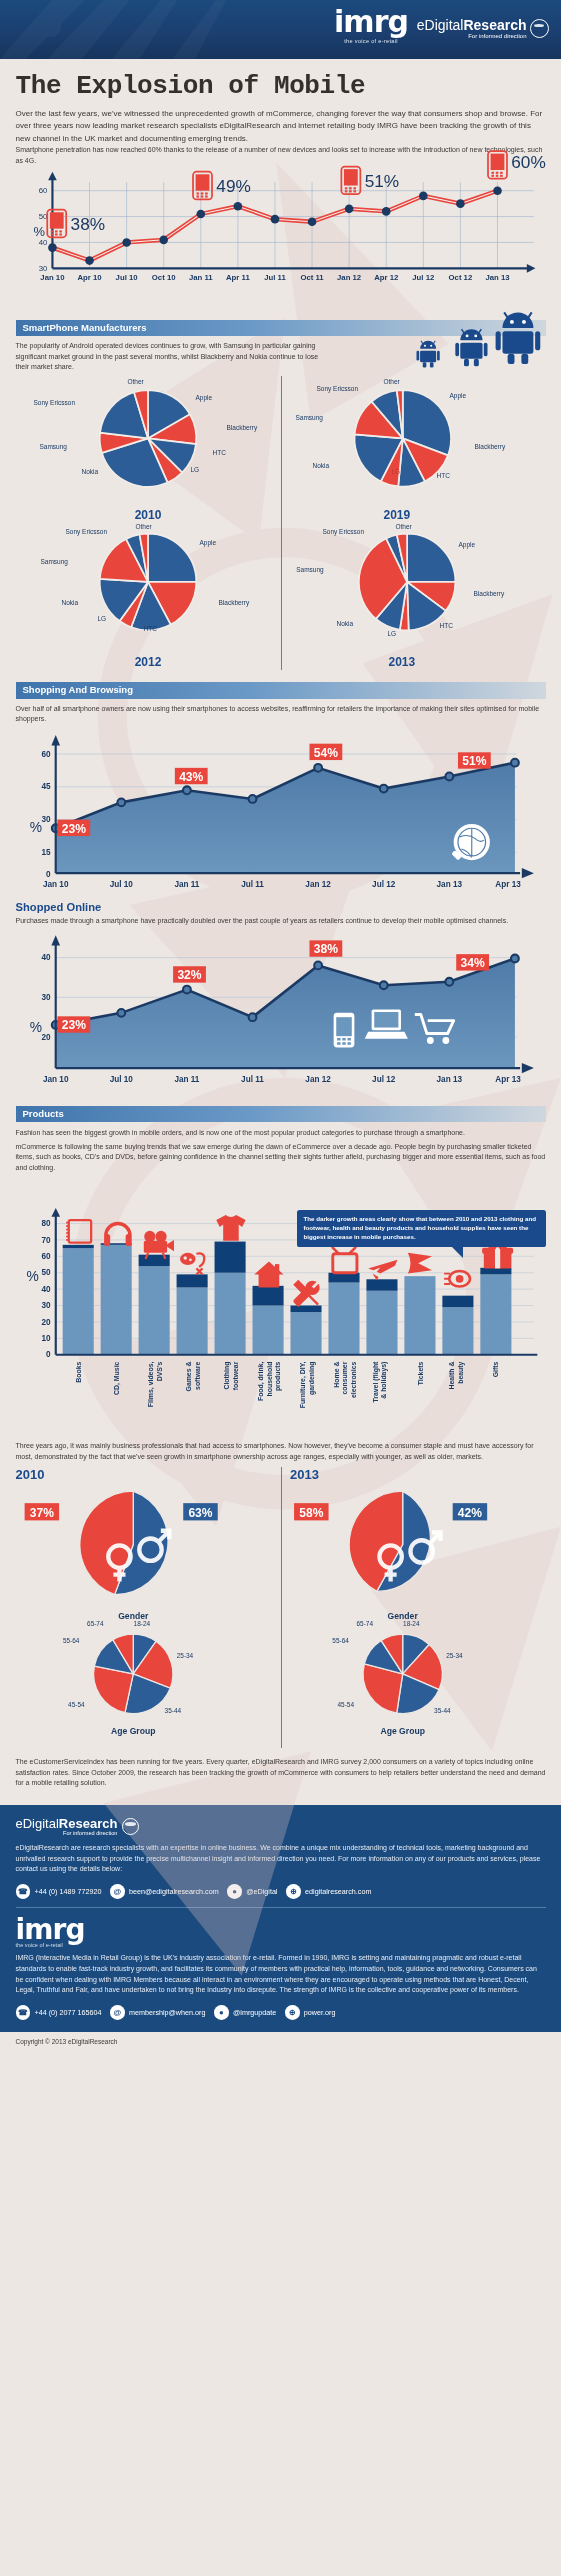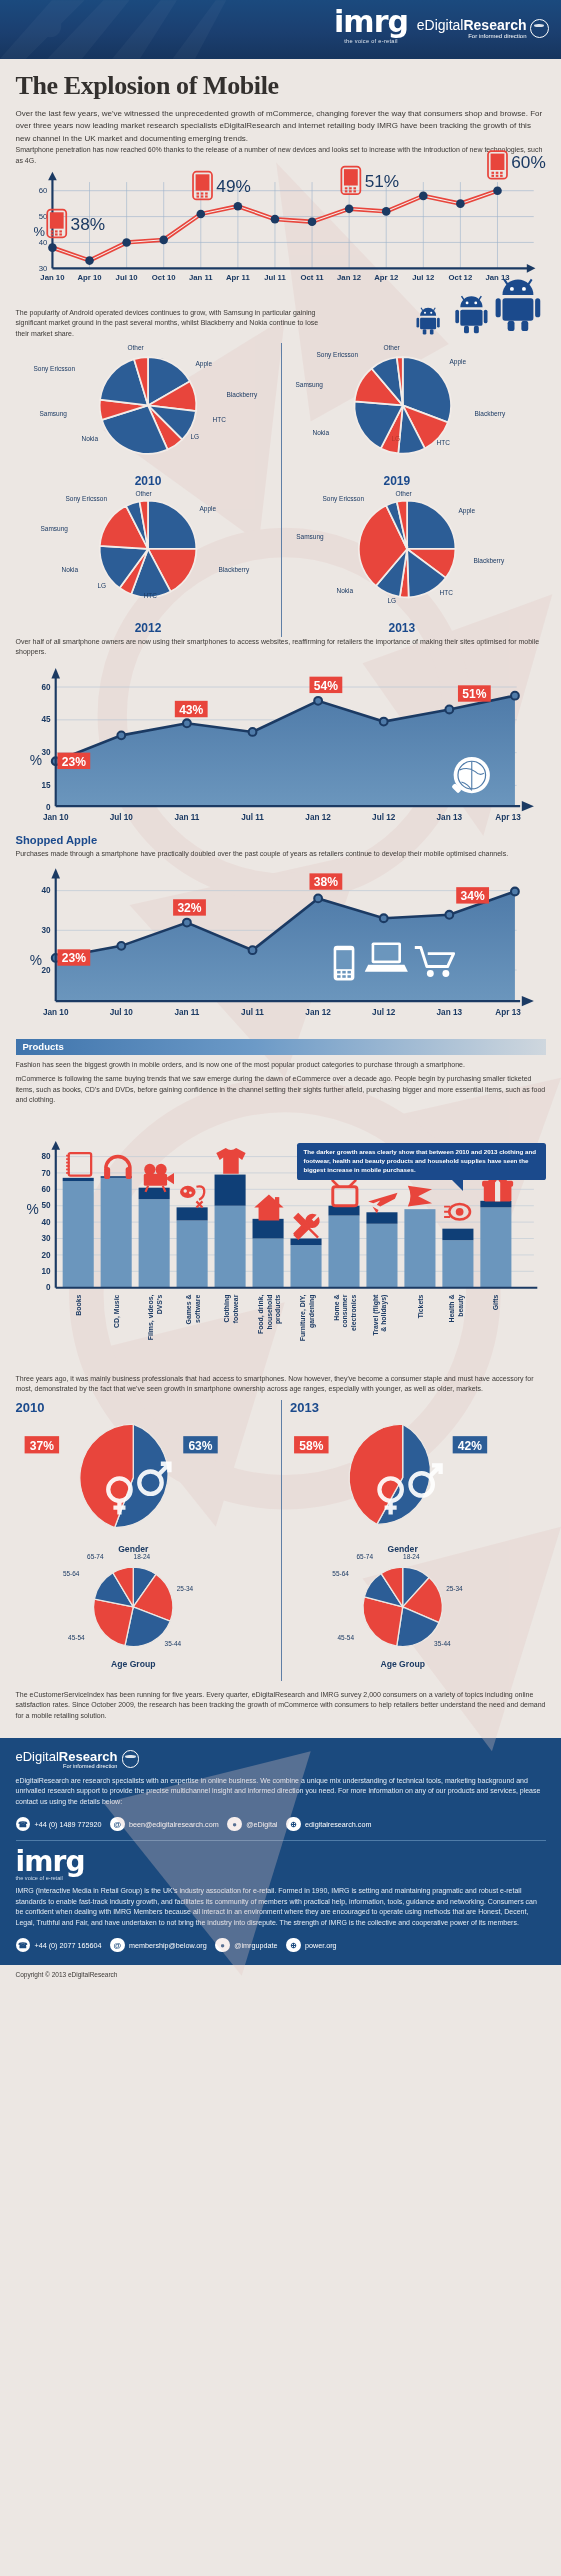--- a/index.html
+++ b/index.html
@@ -25,21 +25,21 @@
   .edr-logo .l2 { font-size:6px; text-align:right; display:block; margin-top:0.9px;}
   .edr-ball { width:19px;height:19px;border-radius:50%;border:1.7px solid #fff; position:relative;}
   .edr-ball::after{content:"";position:absolute;left:2.6px;top:3.5px;width:10.4px;height:3.5px;border-radius:50%;background:#fff;opacity:.85;}
 
   
   .body-wrap { background:#ece7e3; padding:0 15.5px 15.5px; position:relative; }
   .bg-art { position:absolute; inset:0; pointer-events:none; z-index:0; }
   .content { position:relative; z-index:1; }
 
   h1.title { font-size:26px; font-weight:bold; color:#33302e; letter-spacing:-0.4px; padding:12px 0 7px;
-             font-family:Liberation Serif, serif;}
+             font-family:Liberation Mono, monospace;}
   p.intro { font-size:8px; line-height:1.55; color:#3b3835; }
 
   .section-head {
     margin:12px 0 5.2px; height:16.4px; line-height:16.4px; padding-left:7px;
     color:#fff; font-size:9.5px; font-weight:bold;
     background:linear-gradient(90deg,#3f74ac 0%, #6c9ac7 45%, #cfd7de 100%);
   }
   .sub-head { font-size:11.2px; font-weight:bold; color:#1b4a8c; margin:7px 0 2.6px; }
   p.blurb { font-size:7px; line-height:1.5; color:#3b3835; margin-bottom:3.5px; }
 
@@ -269,20 +269,21 @@
               <text x="386" y="128">Jan 12</text>
             <text x="429" y="128">Apr 12</text>
               <text x="472" y="128">Jul 12</text>
               <text x="515" y="128">Oct 12</text>
             <text x="558" y="128">Jan 13</text>
           </g>
         </svg>
       </div>
 
       <div style="position:relative;">
+        <div class="section-head">SmartPhone Manufacturers</div>
         <p class="blurb" style="width:58%;">The popularity of Android operated devices continues to grow, with Samsung in particular gaining significant market ground in the past several months, whilst Blackberry and Nokia continue to lose their market share.</p>
         <svg width="130" height="67" viewBox="0 0 150 78" style="position:absolute;right:0;bottom:-3.5px;">
           <g fill="#1b4a8c">
             <g transform="translate(2,36) scale(0.52)">
               <path d="M10 8 L6 2 M34 8 L38 2" stroke="#1b4a8c" stroke-width="2.4" fill="none"></path>
               <path d="M4 20 a18 18 0 0 1 36 0 z"></path>
                 <circle cx="15" cy="13" r="2.3" fill="#fff"></circle>
                 <circle cx="29" cy="13" r="2.3" fill="#fff"></circle>
               <rect x="4" y="24" width="36" height="26" rx="3"></rect>
                 <rect x="-4" y="24" width="6" height="22" rx="3"></rect>
@@ -408,20 +409,21 @@
           <span class="pie-lbl" style="left:14.7px; top:43px;">Samsung</span>
           <span class="pie-lbl" style="left:55px; top:97px;">Nokia</span>
           <span class="pie-lbl" style="left:177px; top:17.3px;">Apple</span>
           <span class="pie-lbl" style="left:192px; top:67px;">Blackberry</span>
           <span class="pie-lbl" style="left:158px; top:99px;">HTC</span>
           <span class="pie-lbl" style="left:106px; top:107px;">LG</span>
           <div class="pie-year" style="text-align:left;padding-left:107px;">2013</div>
         </div>
       </div>
 
+      <div class="section-head">Shopping And Browsing</div>
       <p class="blurb">Over half of all smartphone owners are now using their smartphones to access websites, reaffirming for retailers the importance of making their sites optimised for mobile shoppers.</p>
 
       <div class="chart-box">
         <svg width="530" height="166" viewBox="0 0 614 192">
           <defs>
             <linearGradient id="areaGrad1" x1="0" y1="0" x2="0" y2="1">
               <stop offset="0%" stop-color="#4f7ba9"></stop>
                 <stop offset="100%" stop-color="#6b96bd"></stop>
             </linearGradient>
           </defs>
@@ -477,21 +479,21 @@
               <text x="198" y="184">Jan 11</text>
             <text x="274" y="184">Jul 11</text>
               <text x="350" y="184">Jan 12</text>
               <text x="426" y="184">Jul 12</text>
             <text x="502" y="184">Jan 13</text>
               <text x="570" y="184">Apr 13</text>
           </g>
         </svg>
       </div>
 
-      <div class="sub-head">Shopped Apple</div>
+      <div class="sub-head">Shopped Online</div>
       <p class="blurb">Purchases made through a smartphone have practically doubled over the past couple of years as retailers continue to develop their mobile optimised channels.</p>
 
       <div class="chart-box">
         <svg width="530" height="164" viewBox="0 0 614 190">
           <defs>
             <linearGradient id="areaGrad2" x1="0" y1="0" x2="0" y2="1">
               <stop offset="0%" stop-color="#4f7ba9"></stop>
                 <stop offset="100%" stop-color="#6b96bd"></stop>
             </linearGradient>
           </defs>
@@ -867,21 +869,21 @@
       <div class="tag">the voice of e-retail</div>
     </div>
     <p>IMRG (Interactive Media in Retail Group) is the UK's industry association for e-retail. Formed in 1990, IMRG is setting and maintaining pragmatic and robust e-retail standards to enable fast-track industry growth, and facilitates its community of members with practical help, information, tools, guidance and networking. Consumers can be confident when dealing with IMRG Members because all interact in an environment where they are encouraged to operate using methods that are Honest, Decent, Legal, Truthful and Fair, and have undertaken to not bring the industry into disrepute. The strength of IMRG is the collective and cooperative power of its members.</p>
     <div class="contact-row">
       <div class="contact">
         <span class="cicon">☎</span>
         <span>+44 (0) 2077 165604</span>
       </div>
       <div class="contact">
         <span class="cicon">@</span>
-        <span>membership@below.org</span>
+        <span>membership@when.org</span>
       </div>
       <div class="contact">
         <span class="cicon">●</span>
         <span>@imrgupdate</span>
       </div>
       <div class="contact">
         <span class="cicon">⊕</span>
         <span>power.org</span>
       </div>
     </div>

